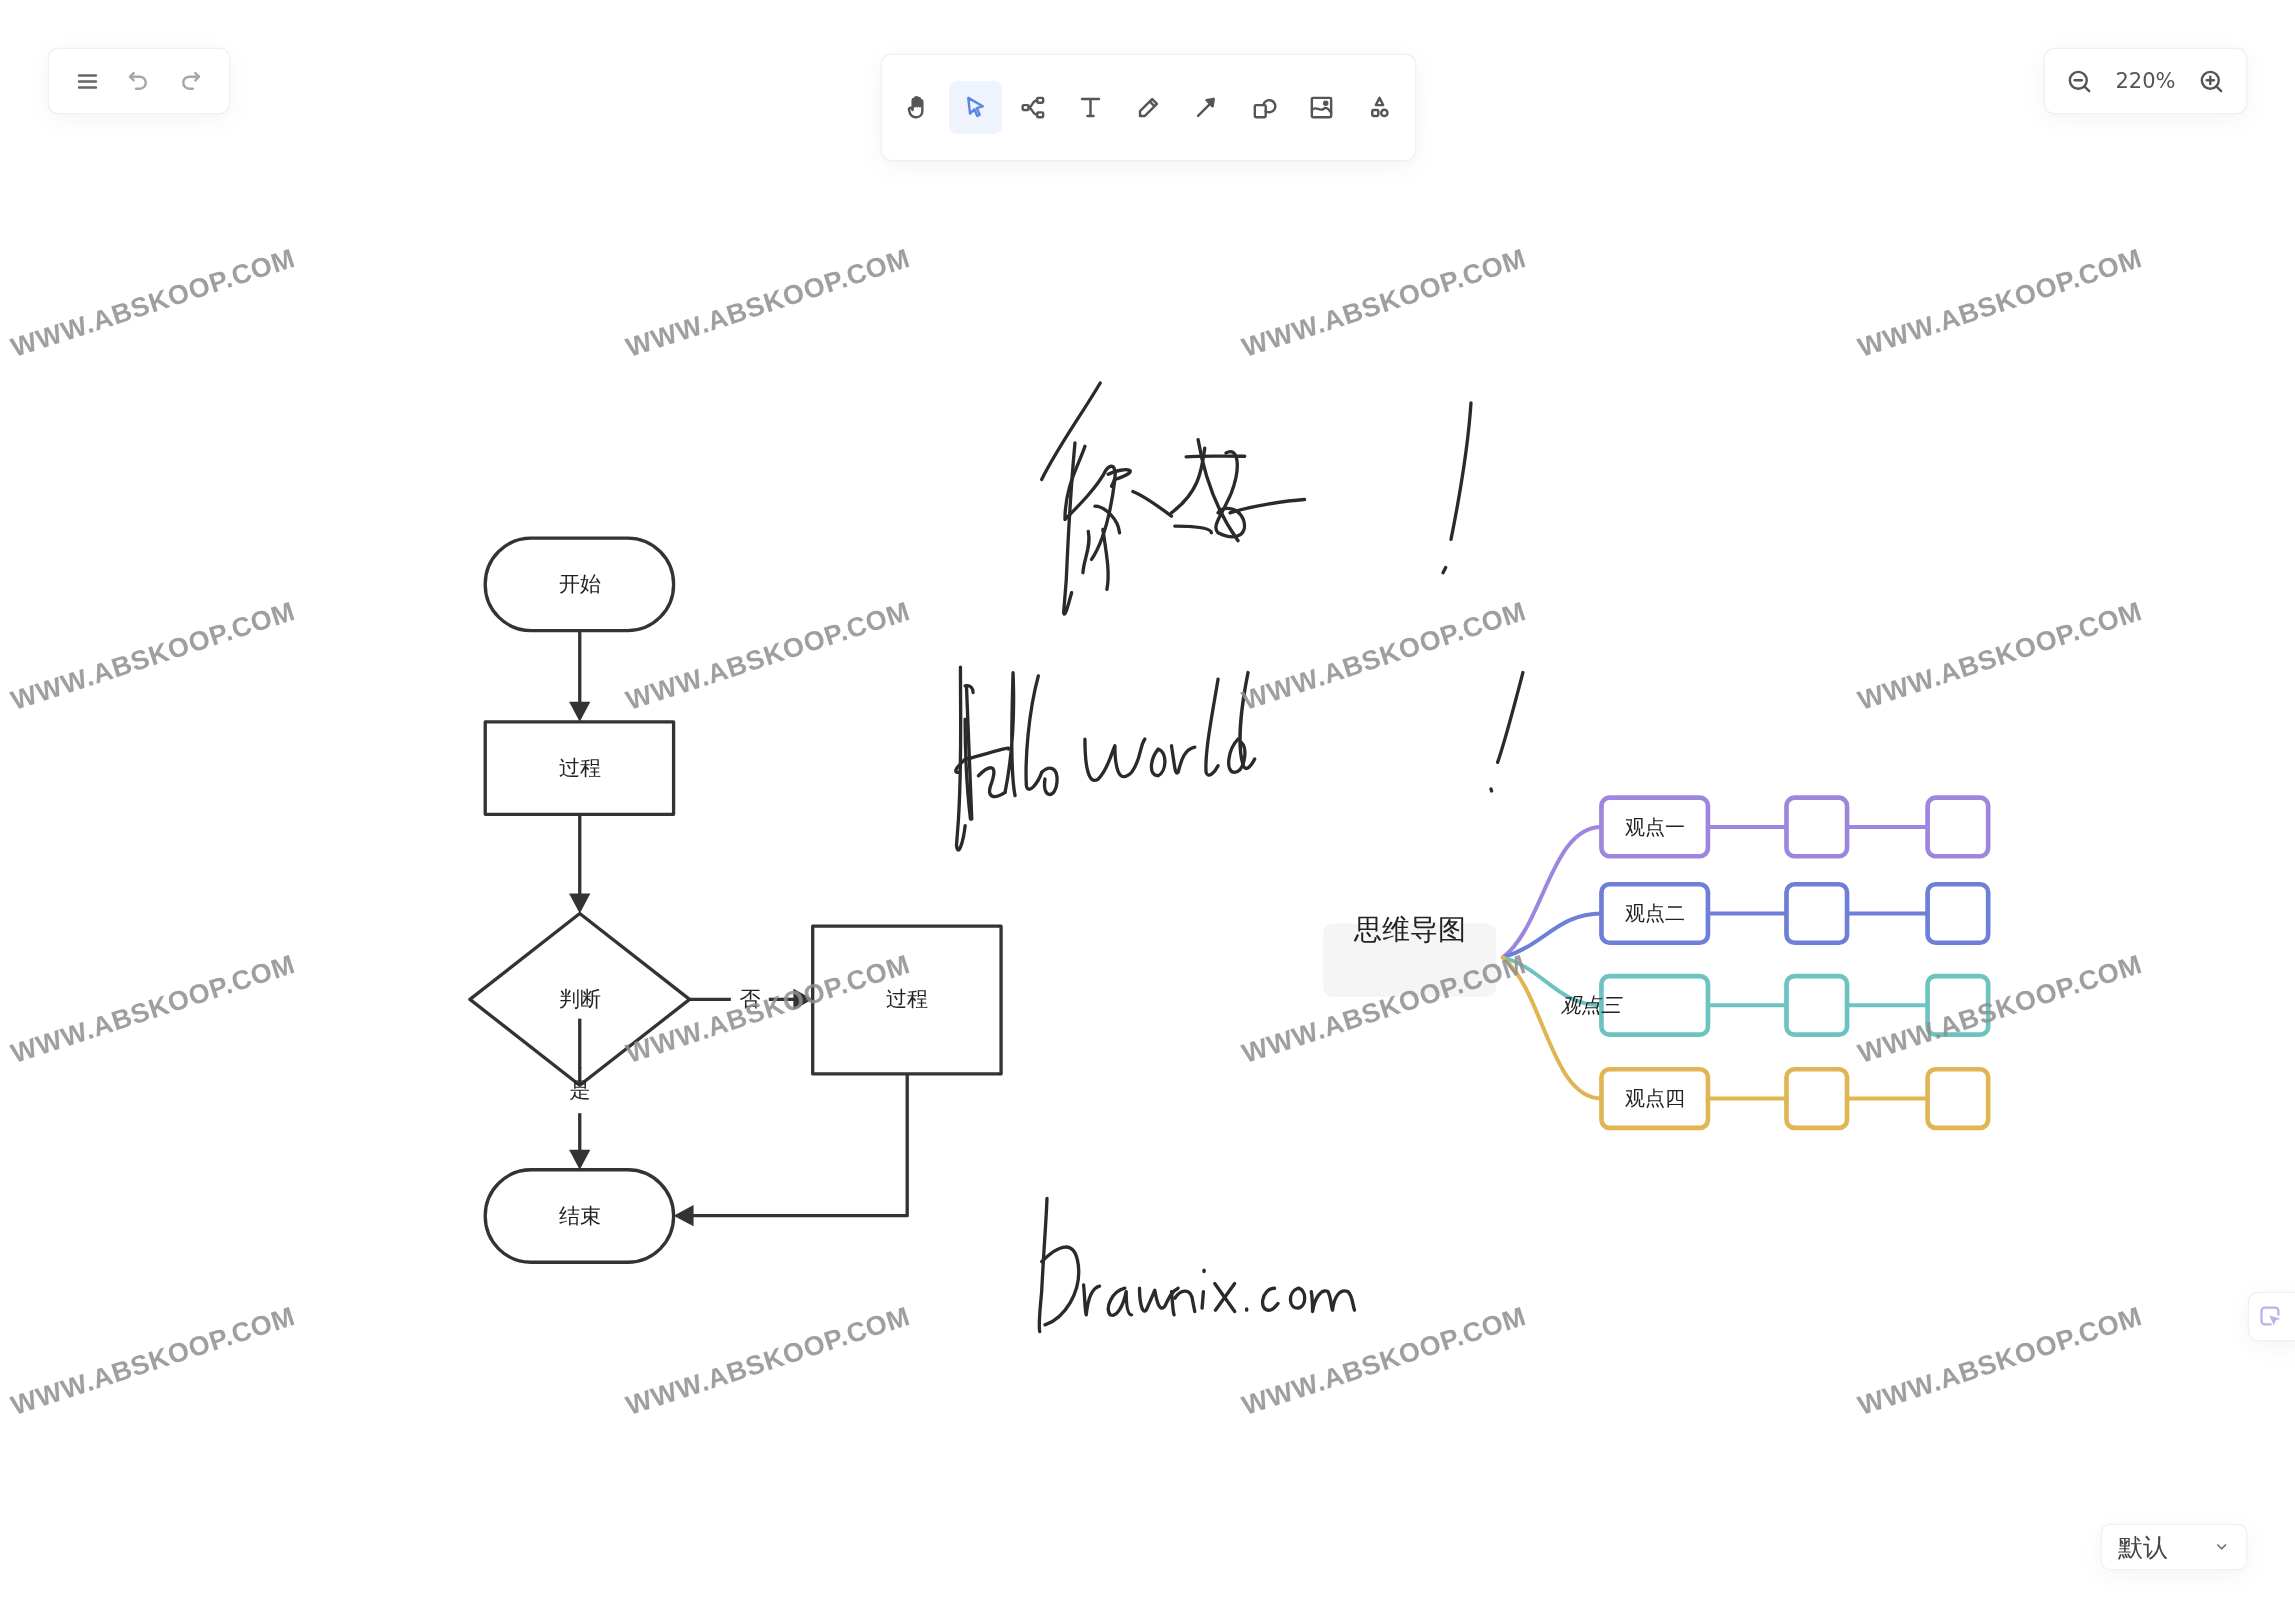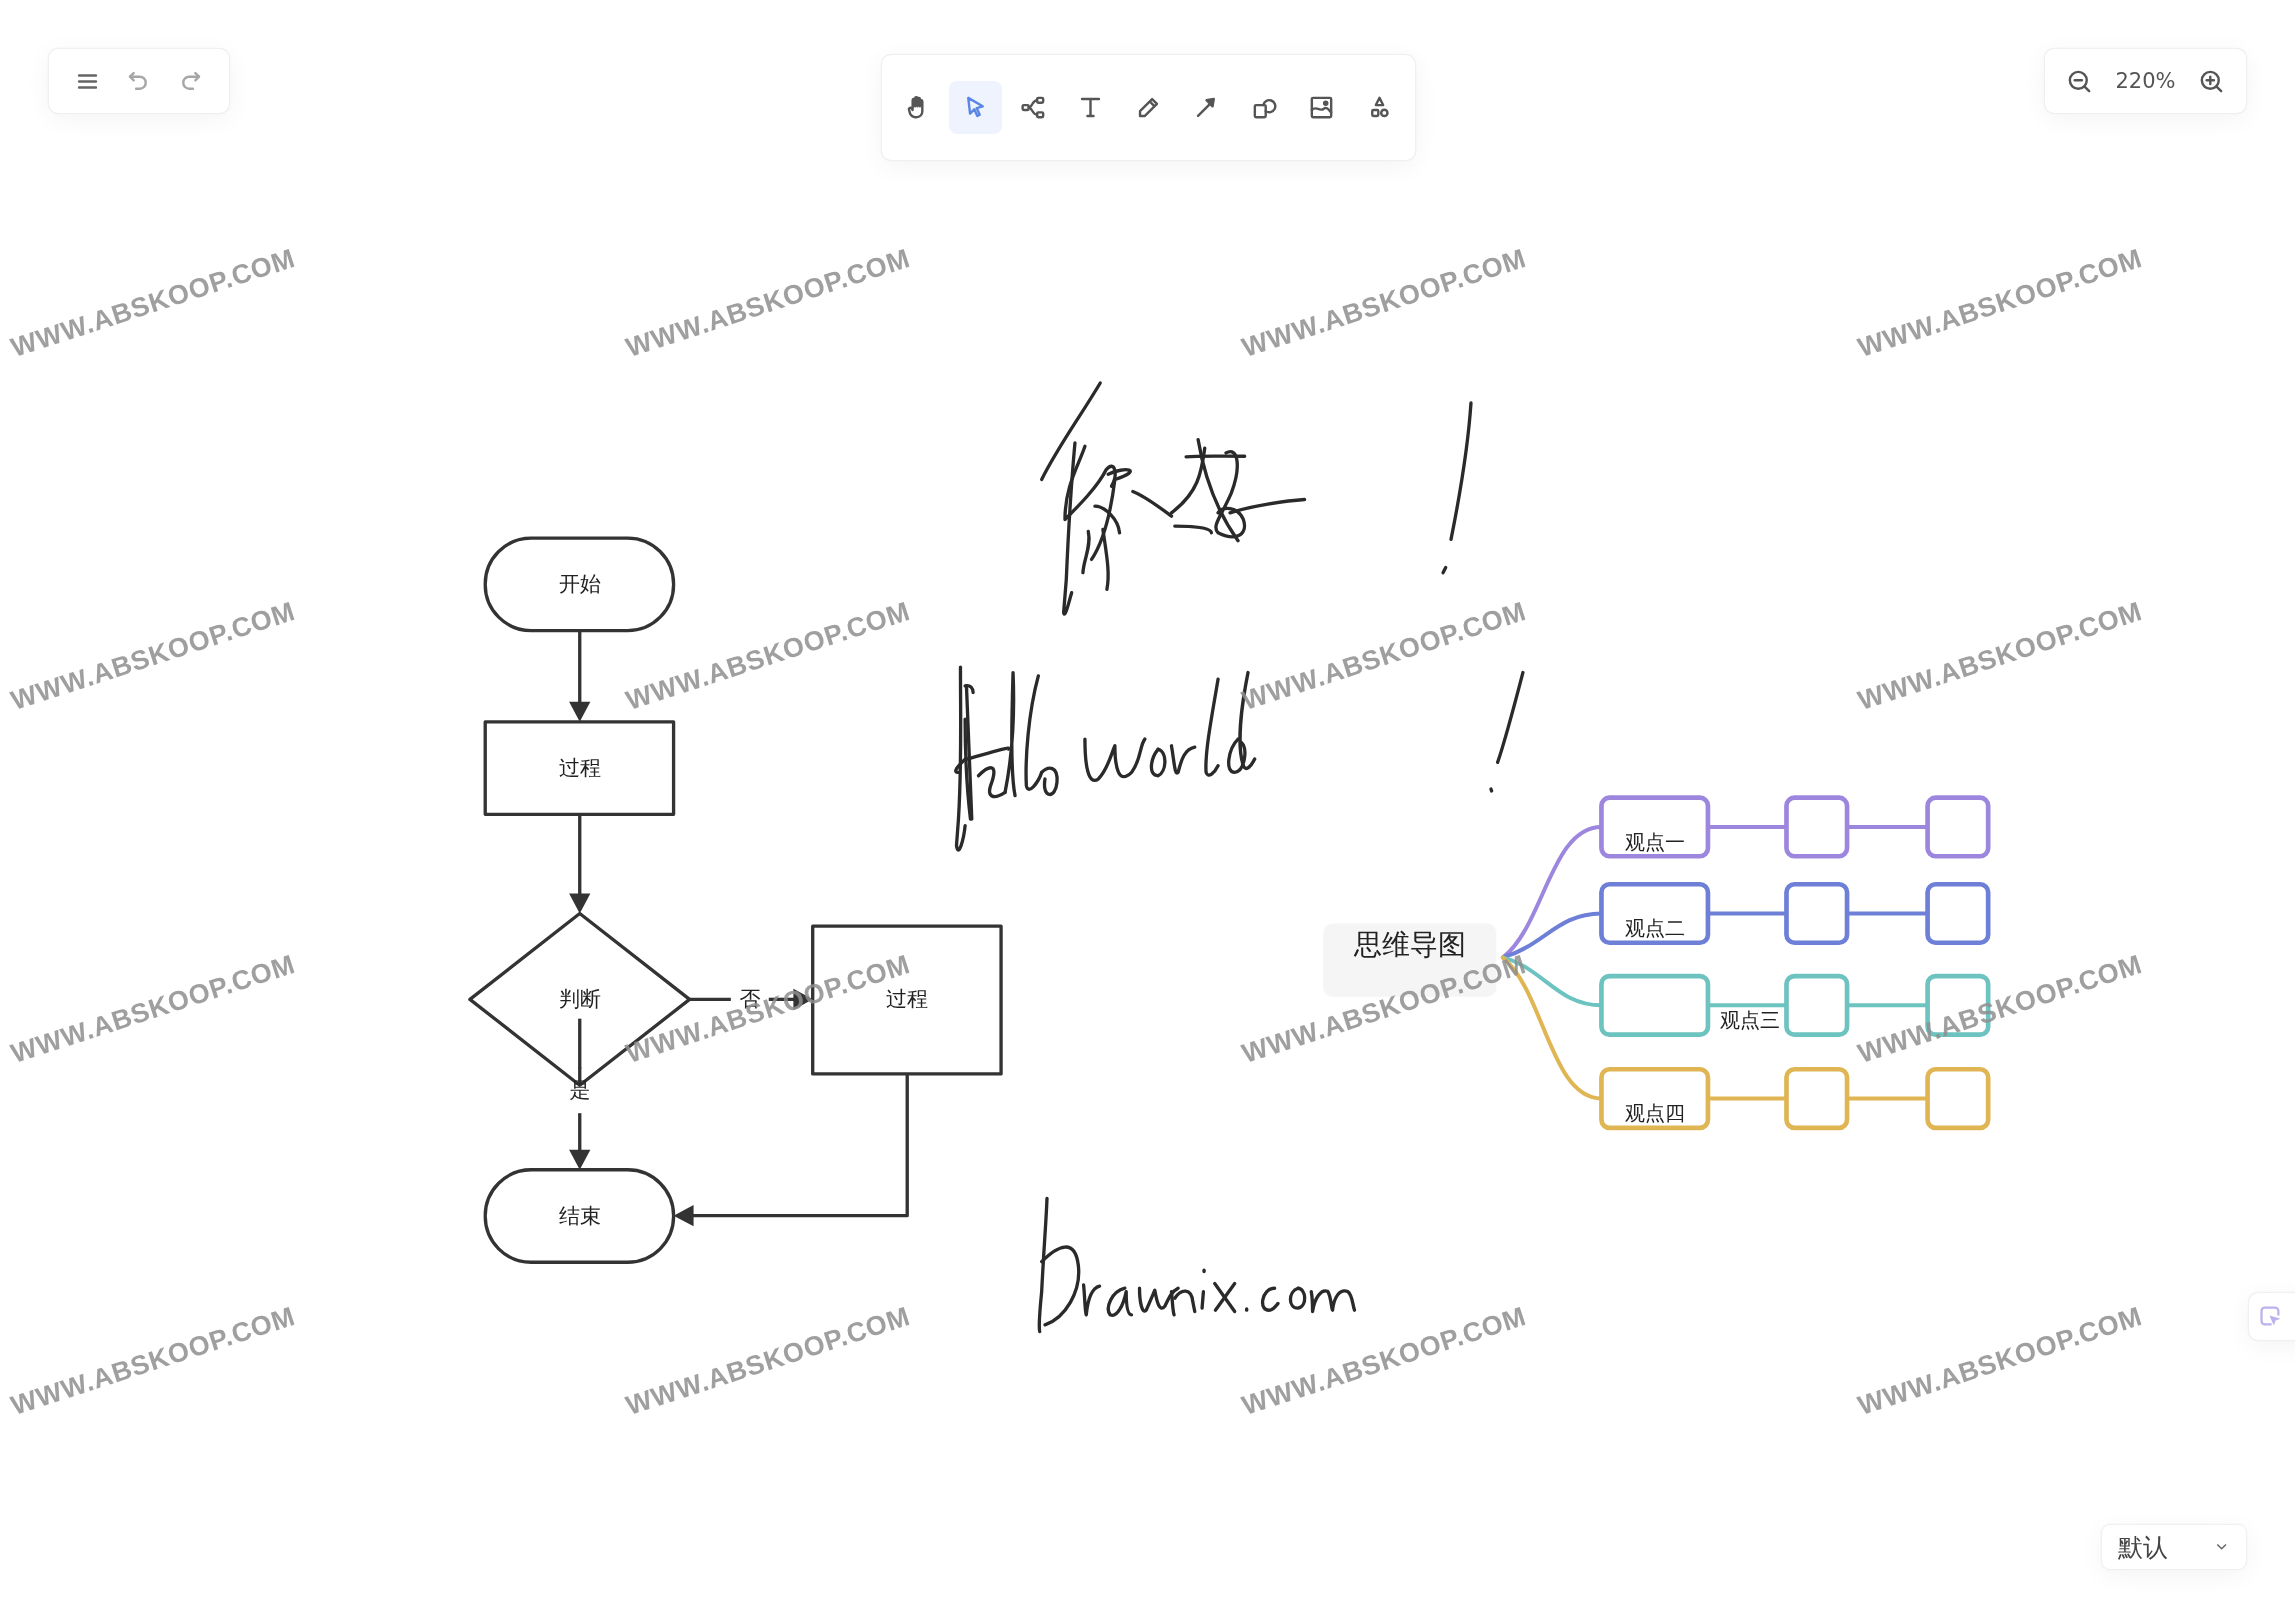--- a/index.html
+++ b/index.html
@@ -6,21 +6,21 @@
   body { width:2295px; height:1618px; background:#ffffff; position:relative; overflow:hidden; font-family:"DejaVu Sans", sans-serif; }
   .panel { position:absolute; background:#fff; border-radius:9.3px; box-shadow:0 0 0 1.3px #f0f0f0, 0 5.3px 27px rgba(0,0,0,0.05); display:flex; align-items:center; }
   .tbtn { display:flex; align-items:center; justify-content:center; border-radius:8px; cursor:pointer; }
   .tbtn svg { width:29px; height:29px; fill:none; stroke:#555; stroke-width:2; stroke-linecap:round; stroke-linejoin:round; }
   .tbtn.active { background:#eef3fd; }
   .tbtn.active svg { stroke:#5b86e5; }
   .tbtn.dim svg { stroke:#a6a6a6; }
   #canvas { position:absolute; left:0; top:0; width:2295px; height:1618px; }
   .wm { position:absolute; color:#8f8f8f; font-family:"Liberation Sans", sans-serif; font-weight:bold; font-size:27px; transform:rotate(-18deg); transform-origin:left bottom; white-space:nowrap; opacity:0.85; letter-spacing:0.7px; pointer-events:none; }
   .fc-label { position:absolute; font-family:"DejaVu Sans", sans-serif; font-size:21px; color:#222; transform:translate(-50%,-50%); white-space:nowrap; }
-  .mm-label { position:absolute; font-family:"DejaVu Sans", sans-serif; font-size:20px; color:#222; transform:translate(-50%,-50%); white-space:nowrap;margin-top:15px; }
+  .mm-label { position:absolute; font-family:"DejaVu Sans", sans-serif; font-size:20px; color:#222; transform:translate(-50%,-50%); white-space:nowrap; }
   .mm-root-label { font-size:28px; }
   #zoom-text { font-family:"DejaVu Sans", sans-serif; font-size:21px; color:#555; }
   #theme-select { font-size:25px; color:#444; }
 </style>
 </head>
 <body>
 
 <svg id="canvas" viewBox="0 0 3448 2430" xmlns="http://www.w3.org/2000/svg">
   <defs>
     <marker id="arrowhead" markerWidth="10" markerHeight="10" refX="8" refY="5" orient="auto" markerUnits="userSpaceOnUse" viewBox="0 0 10 10">
@@ -144,21 +144,21 @@
 <div class="fc-label" style="left:580px;top:768px;">过程</div>
 <div class="fc-label" style="left:580px;top:999px;">判断</div>
 <div class="fc-label" style="left:907px;top:999px;">过程</div>
 <div class="fc-label" style="left:580px;top:1216px;">结束</div>
 <div class="fc-label" style="left:750px;top:999px;">否</div>
 <div class="fc-label" style="left:580px;top:1090px;">是</div>
 
 <div class="mm-label mm-root-label" style="left:1410px;top:930px;">思维导图</div>
 <div class="mm-label" style="left:1655px;top:827px;">观点一</div>
 <div class="mm-label" style="left:1655px;top:913px;">观点二</div>
-<div class="mm-label" style="left:1750px;top:1005px;">观点三</div>
+<div class="mm-label" style="left:1591px;top:1005px;font-style:italic;">观点三</div>
 <div class="mm-label" style="left:1655px;top:1098px;">观点四</div>
 
 <div class="wm" style="left:16.6px;top:333px;">WWW.ABSKOOP.COM</div>
 <div class="wm" style="left:632px;top:333px;">WWW.ABSKOOP.COM</div>
 <div class="wm" style="left:1248px;top:333px;">WWW.ABSKOOP.COM</div>
 <div class="wm" style="left:1864px;top:333px;">WWW.ABSKOOP.COM</div>
 <div class="wm" style="left:16.6px;top:686px;">WWW.ABSKOOP.COM</div>
 <div class="wm" style="left:632px;top:686px;">WWW.ABSKOOP.COM</div>
 <div class="wm" style="left:1248px;top:686px;">WWW.ABSKOOP.COM</div>
 <div class="wm" style="left:1864px;top:686px;">WWW.ABSKOOP.COM</div>

